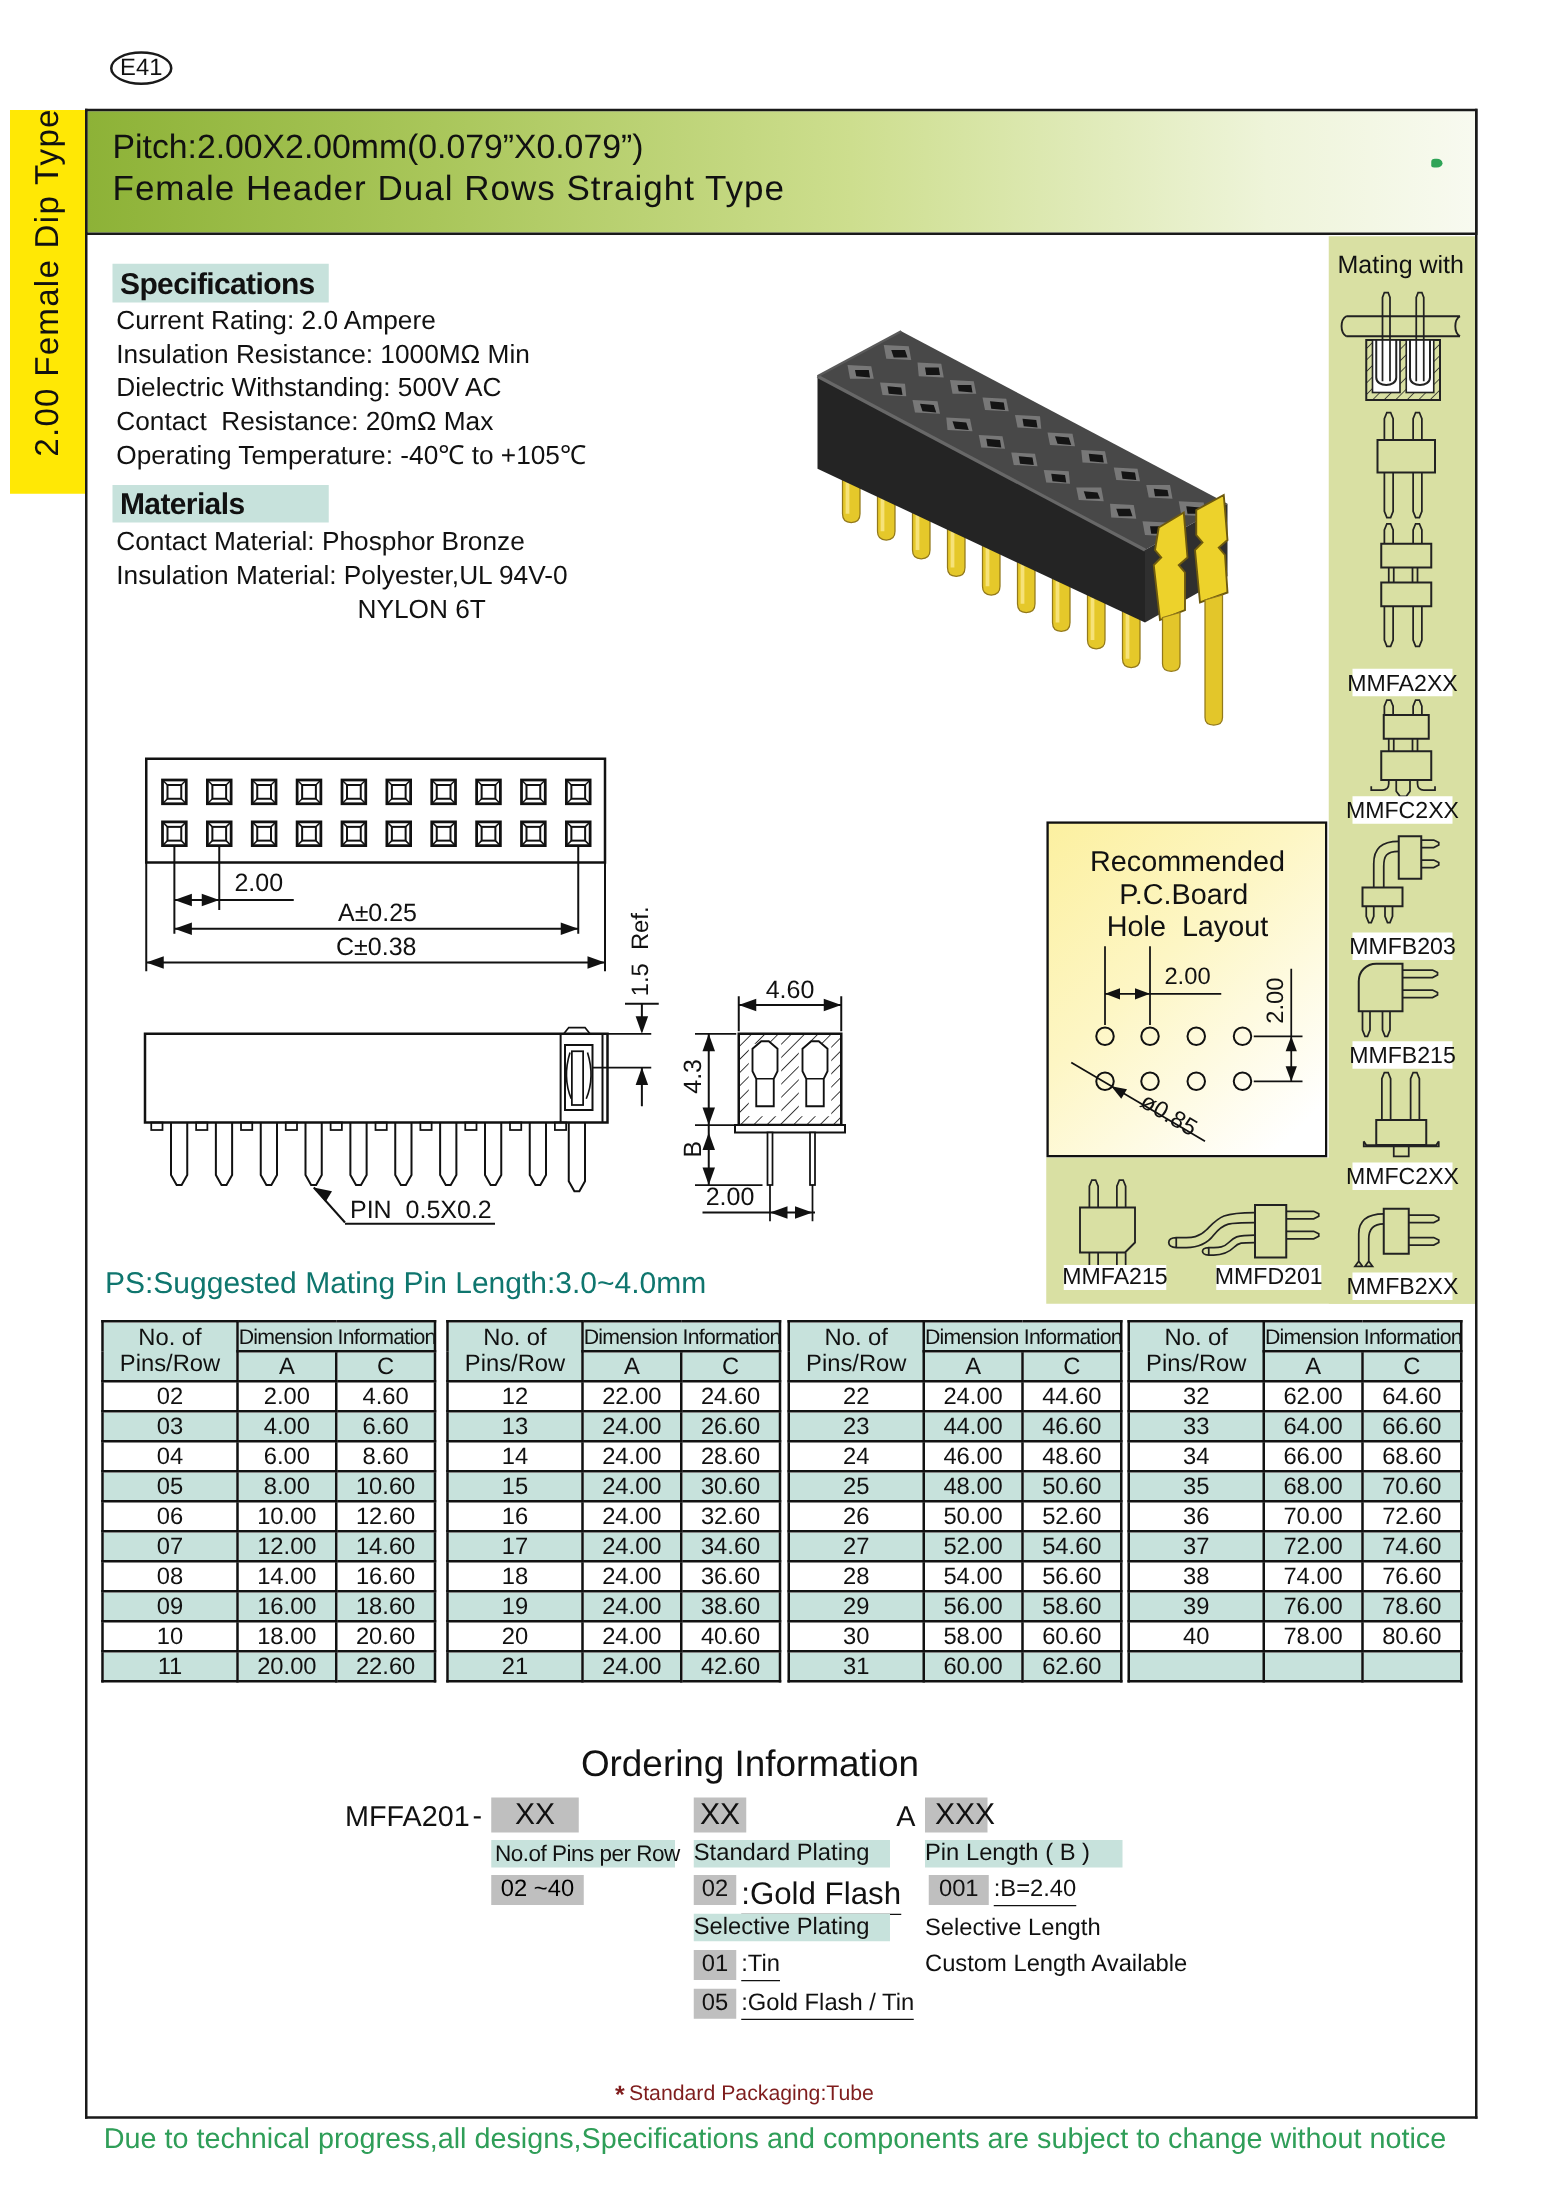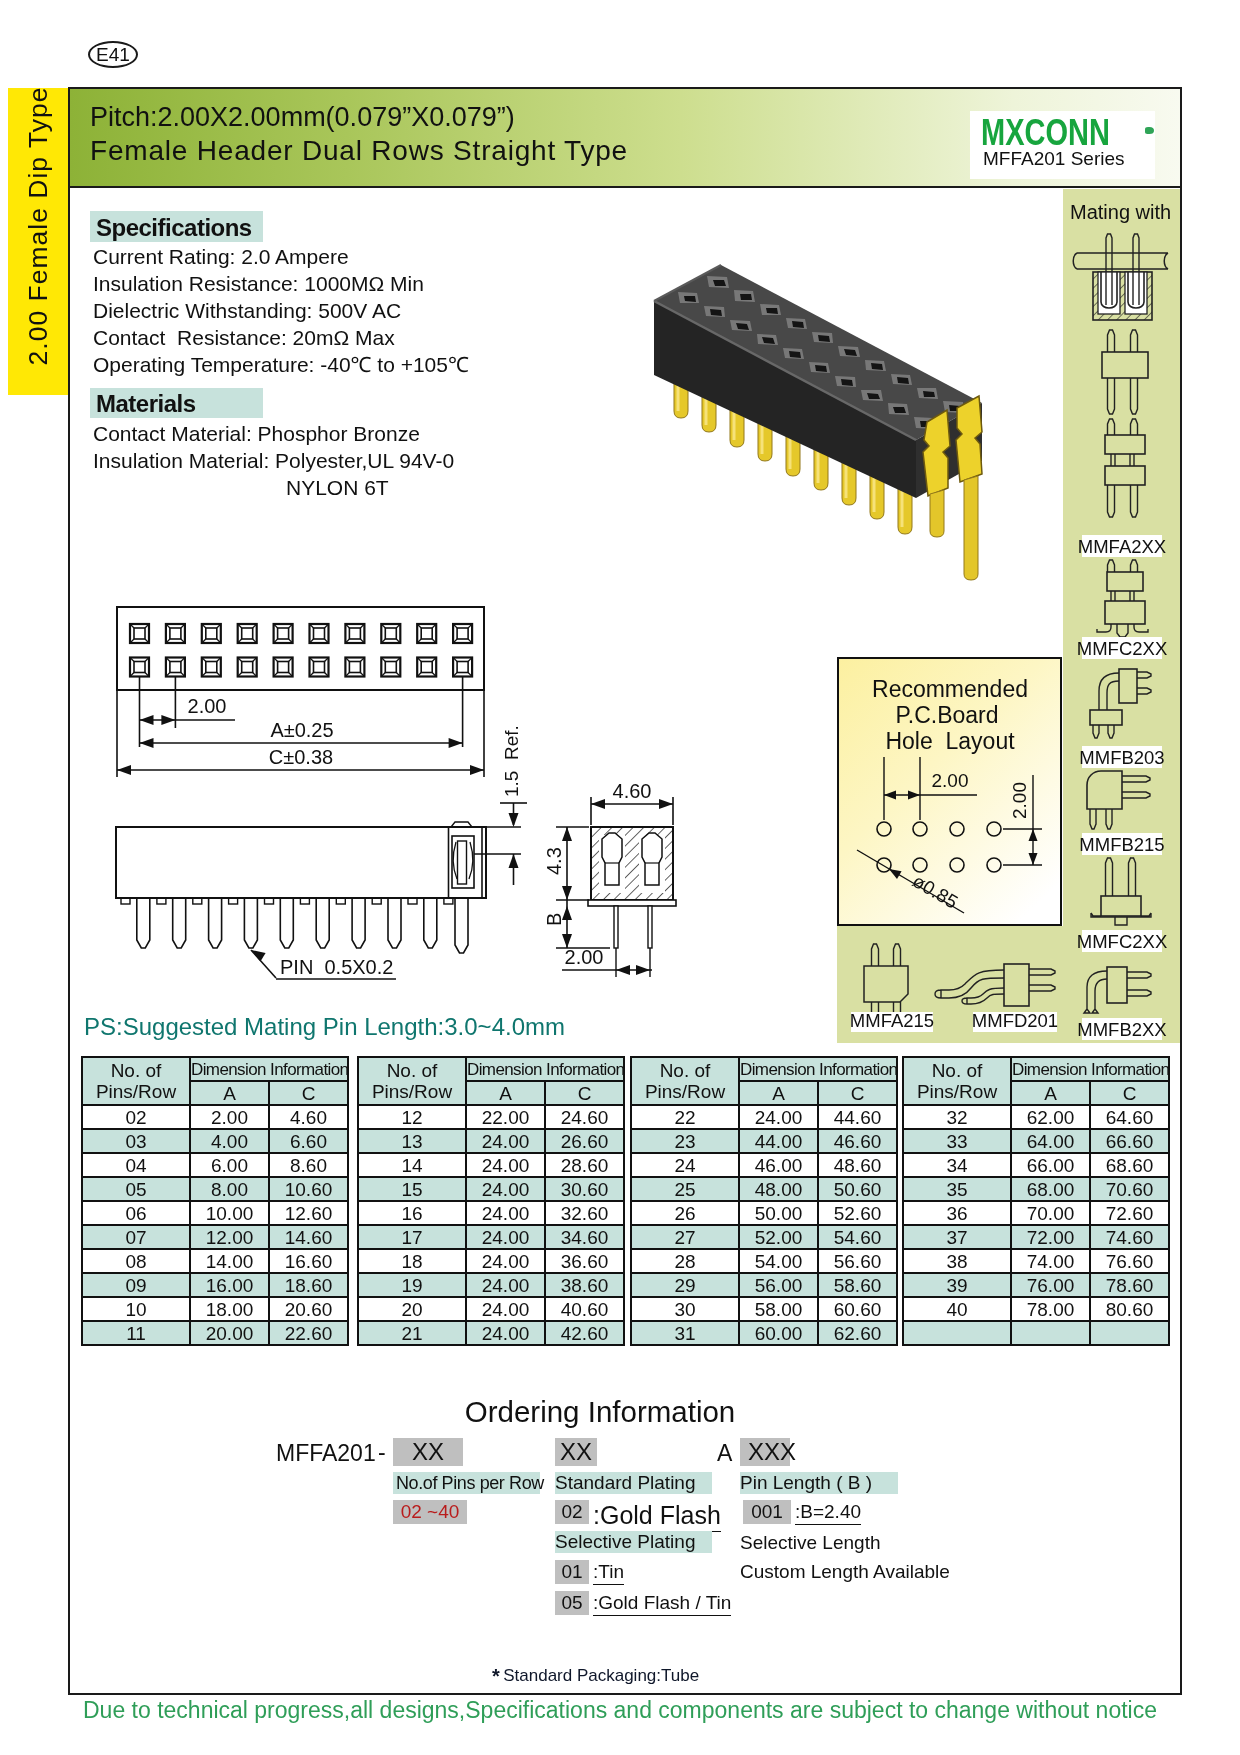--- a/index.html
+++ b/index.html
@@ -19,24 +19,20 @@
 
 <div class="abs" style="left:8px;top:88px;width:60px;height:307px;background:#ffe805;">
   <div class="abs" style="left:50%;top:138px;transform:translate(-50%,-50%) rotate(-90deg);white-space:nowrap;font-size:26.5px;letter-spacing:1px;color:#111;">2.00 Female Dip Type</div>
 </div>
 
 <div class="abs" style="left:68px;top:87px;width:1114px;height:1608px;border-left:2px solid #1a1a1a;border-right:2px solid #1a1a1a;border-bottom:2px solid #1a1a1a;"></div>
 
 <div class="abs" style="left:68px;top:87px;width:1114px;height:101px;border:2px solid #1a1a1a;background:linear-gradient(90deg,#8db237 0%,#a9c65a 25%,#cdde8e 55%,#eef4d9 85%,#f8faf0 100%);">
   <div class="abs nw" style="left:20px;top:13px;font-size:27px;color:#111;">Pitch:2.00X2.00mm(0.079”X0.079”)</div>
   <div class="abs nw" style="left:20px;top:46px;font-size:28px;letter-spacing:0.8px;color:#111;">Female Header Dual Rows Straight Type</div>
-  <div class="abs" style="left:900px;top:22px;width:185px;height:68px;background:#fff;">
-    <div class="abs" style="left:11px;top:0px;font-size:29px;font-weight:bold;color:#17a53e;transform:scaleY(1.3);transform-origin:top left;">MXCONN</div>
-    <div class="abs" style="left:13px;top:37px;font-size:19px;color:#111;">MFFA201 Series</div>
-  </div>
   <div class="abs" style="left:1075px;top:38px;width:9px;height:7px;background:#2fa457;border-radius:40% 60% 60% 30%;"></div>
 </div>
 
 <div class="abs" style="left:1063px;top:189px;width:117px;height:854px;background:#d9e0a3;"></div>
 <div class="abs" style="left:837px;top:926px;width:343px;height:117px;background:#d9e0a3;"></div>
 <div class="abs" style="left:1070px;top:201px;font-size:20px;color:#111;">Mating with</div>
 
 <div class="abs" style="left:90px;top:211px;width:173px;height:31px;background:#c7e2dc;"></div>
 <div class="abs" style="left:96px;top:214px;font-size:24px;font-weight:bold;letter-spacing:-0.5px;color:#111;">Specifications</div>
 <div class="abs" style="left:93px;top:243px;font-size:21px;line-height:27px;color:#111;">
@@ -728,31 +724,31 @@
 
 <div class="abs" style="left:395px;top:1395px;width:410px;text-align:center;font-size:29.5px;color:#111;">Ordering Information</div>
 <div class="abs" style="left:276px;top:1440px;font-size:23px;color:#111;">MFFA201</div>
 <div class="abs" style="left:378px;top:1439px;font-size:23px;color:#111;">-</div>
 <div class="abs" style="left:393px;top:1438px;width:70px;height:28px;background:#bfbfbf;text-align:center;font-size:24px;color:#111;">XX</div>
 <div class="abs" style="left:555px;top:1438px;width:42px;height:28px;background:#bfbfbf;text-align:center;font-size:24px;color:#111;">XX</div>
 <div class="abs" style="left:717px;top:1440px;font-size:23px;color:#111;">A</div>
 <div class="abs" style="left:740px;top:1438px;width:50px;height:28px;background:#bfbfbf;text-align:left;padding-left:8px;font-size:24px;color:#111;">XXX</div>
 
 <div class="abs nw" style="left:393px;top:1472px;width:147px;height:22px;background:#c7e2dc;font-size:18px;letter-spacing:-0.4px;line-height:22px;color:#111;padding-left:3px;">No.of Pins per Row</div>
-<div class="abs" style="left:393px;top:1500px;width:74px;height:24px;background:#bfbfbf;text-align:center;font-size:19px;line-height:24px;color:#b91c1c;">02 ~40</div>
+<div class="abs" style="left:393px;top:1500px;width:74px;height:24px;background:#bfbfbf;text-align:center;font-size:19px;line-height:24px;color:#000000;">02 ~40</div>
 
 <div class="abs nw" style="left:555px;top:1472px;width:157px;height:22px;background:#c7e2dc;font-size:19px;line-height:22px;color:#111;">Standard Plating</div>
 <div class="abs" style="left:555px;top:1500px;width:34px;height:24px;background:#bfbfbf;text-align:center;font-size:19px;line-height:24px;color:#111;">02</div>
 <div class="abs nw" style="left:593px;top:1501px;font-size:25px;color:#111;border-bottom:1.5px solid #111;padding-bottom:1px;">:Gold Flash</div>
 <div class="abs nw" style="left:555px;top:1531px;width:157px;height:22px;background:#c7e2dc;font-size:19px;line-height:22px;color:#111;">Selective Plating</div>
 <div class="abs" style="left:555px;top:1560px;width:34px;height:24px;background:#bfbfbf;text-align:center;font-size:19px;line-height:24px;color:#111;">01</div>
 <div class="abs nw" style="left:593px;top:1561px;font-size:19px;color:#111;border-bottom:1.5px solid #111;padding-bottom:1px;">:Tin</div>
 <div class="abs" style="left:555px;top:1591px;width:34px;height:24px;background:#bfbfbf;text-align:center;font-size:19px;line-height:24px;color:#111;">05</div>
 <div class="abs nw" style="left:593px;top:1592px;font-size:19px;color:#111;border-bottom:1.5px solid #111;padding-bottom:1px;">:Gold Flash / Tin</div>
 
 <div class="abs nw" style="left:740px;top:1472px;width:158px;height:22px;background:#c7e2dc;font-size:19px;line-height:22px;color:#111;">Pin Length ( B )</div>
 <div class="abs" style="left:743px;top:1500px;width:48px;height:24px;background:#bfbfbf;text-align:center;font-size:19px;line-height:24px;color:#111;">001</div>
 <div class="abs nw" style="left:795px;top:1501px;font-size:19px;color:#111;border-bottom:1.5px solid #111;padding-bottom:1px;">:B=2.40</div>
 <div class="abs nw" style="left:740px;top:1532px;font-size:19px;color:#111;">Selective Length</div>
 <div class="abs nw" style="left:740px;top:1561px;font-size:19px;color:#111;">Custom Length Available</div>
 
-<div class="abs" style="left:492px;top:1665px;font-size:17px;color:#0f172a;"><span style="font-size:20px;font-weight:bold;vertical-align:-2px;">*</span> Standard Packaging:Tube</div>
+<div class="abs" style="left:492px;top:1665px;font-size:17px;color:#7f1d1d;"><span style="font-size:20px;font-weight:bold;vertical-align:-2px;">*</span> Standard Packaging:Tube</div>
 <div class="abs nw" style="left:0;top:1697px;width:1240px;text-align:center;font-size:23px;color:#2f9e58;">Due to technical progress,all designs,Specifications and components are subject to change without notice</div>
 
 </body></html>

